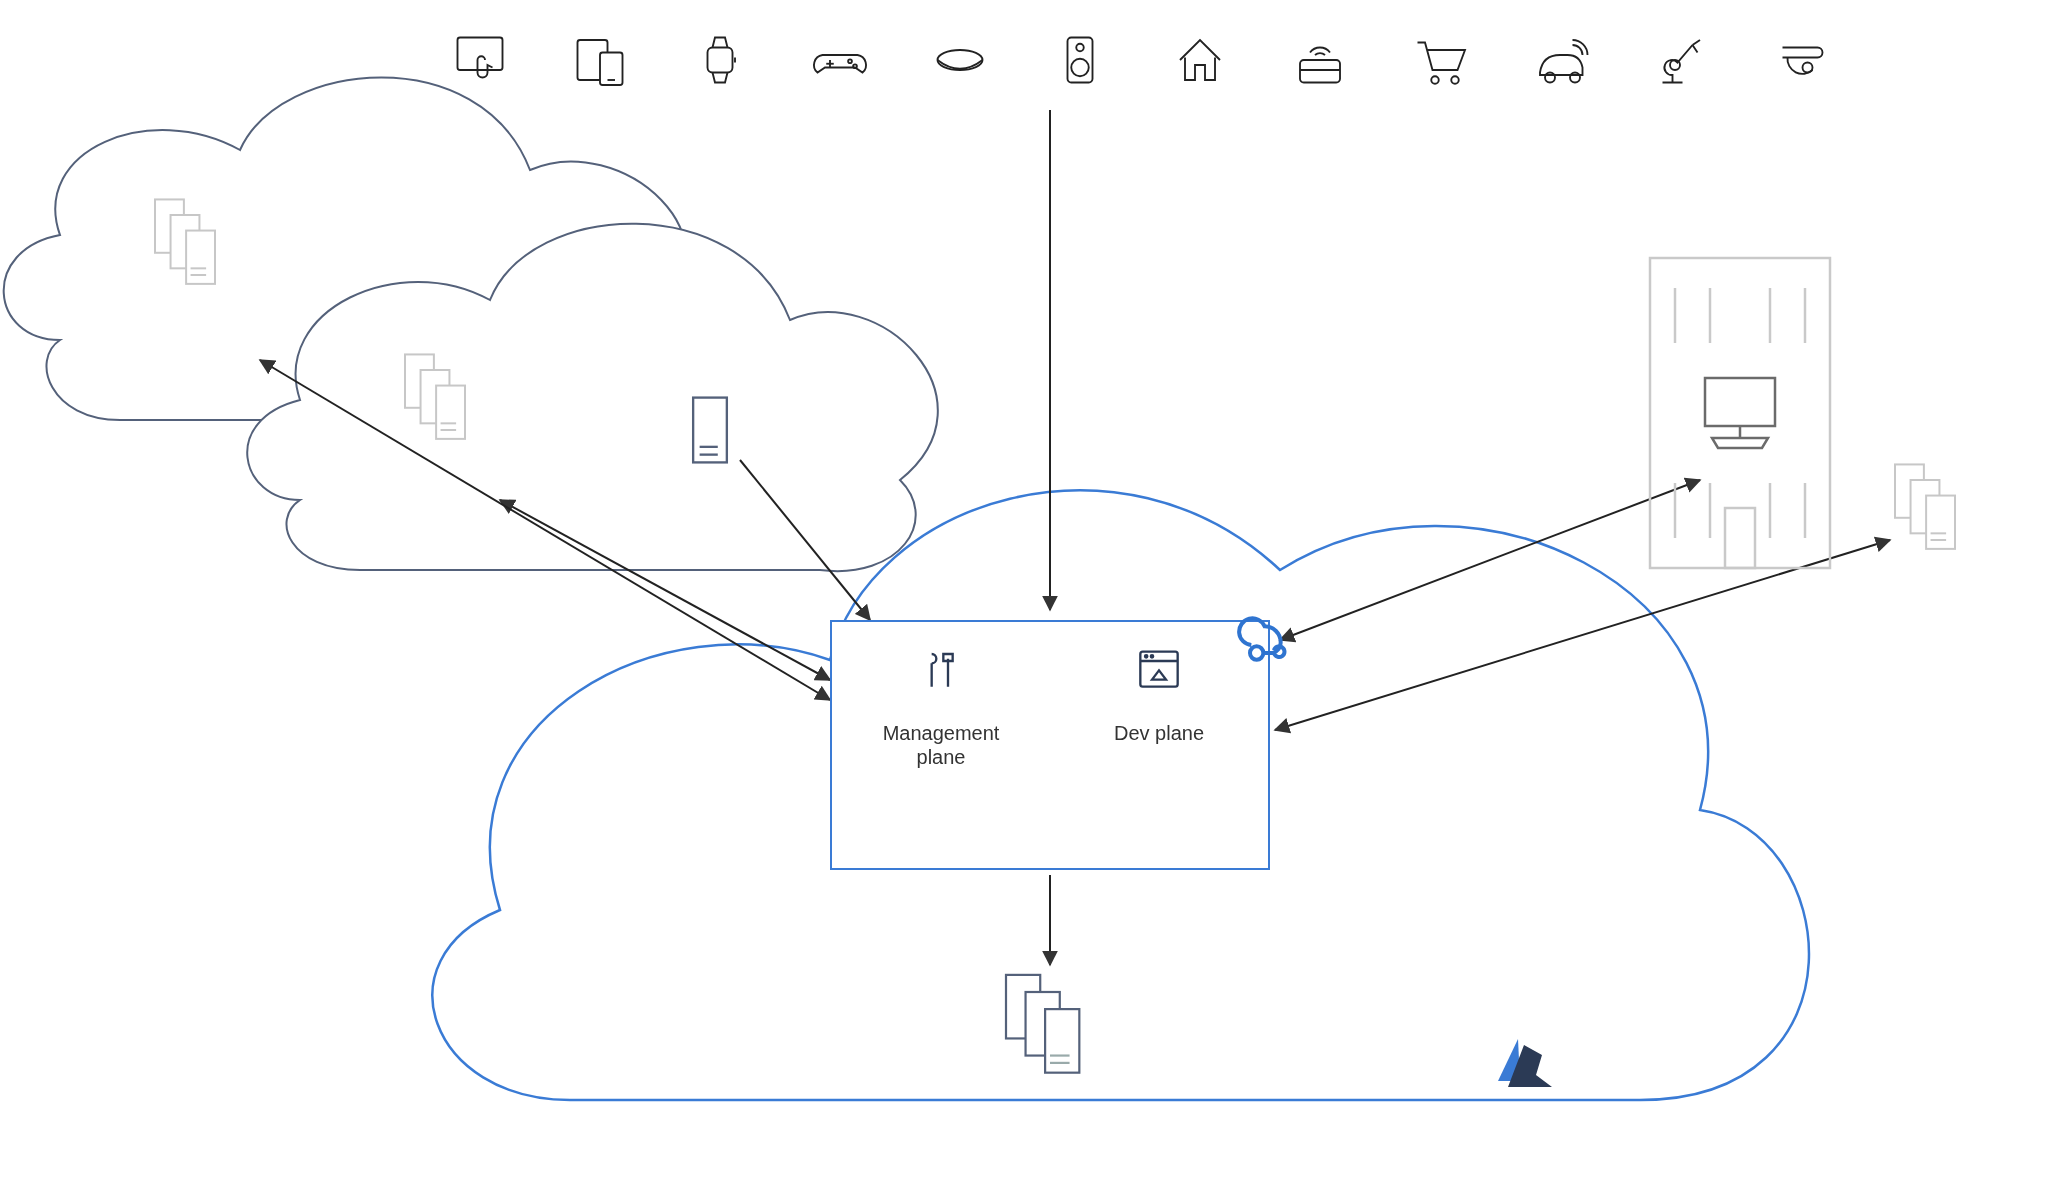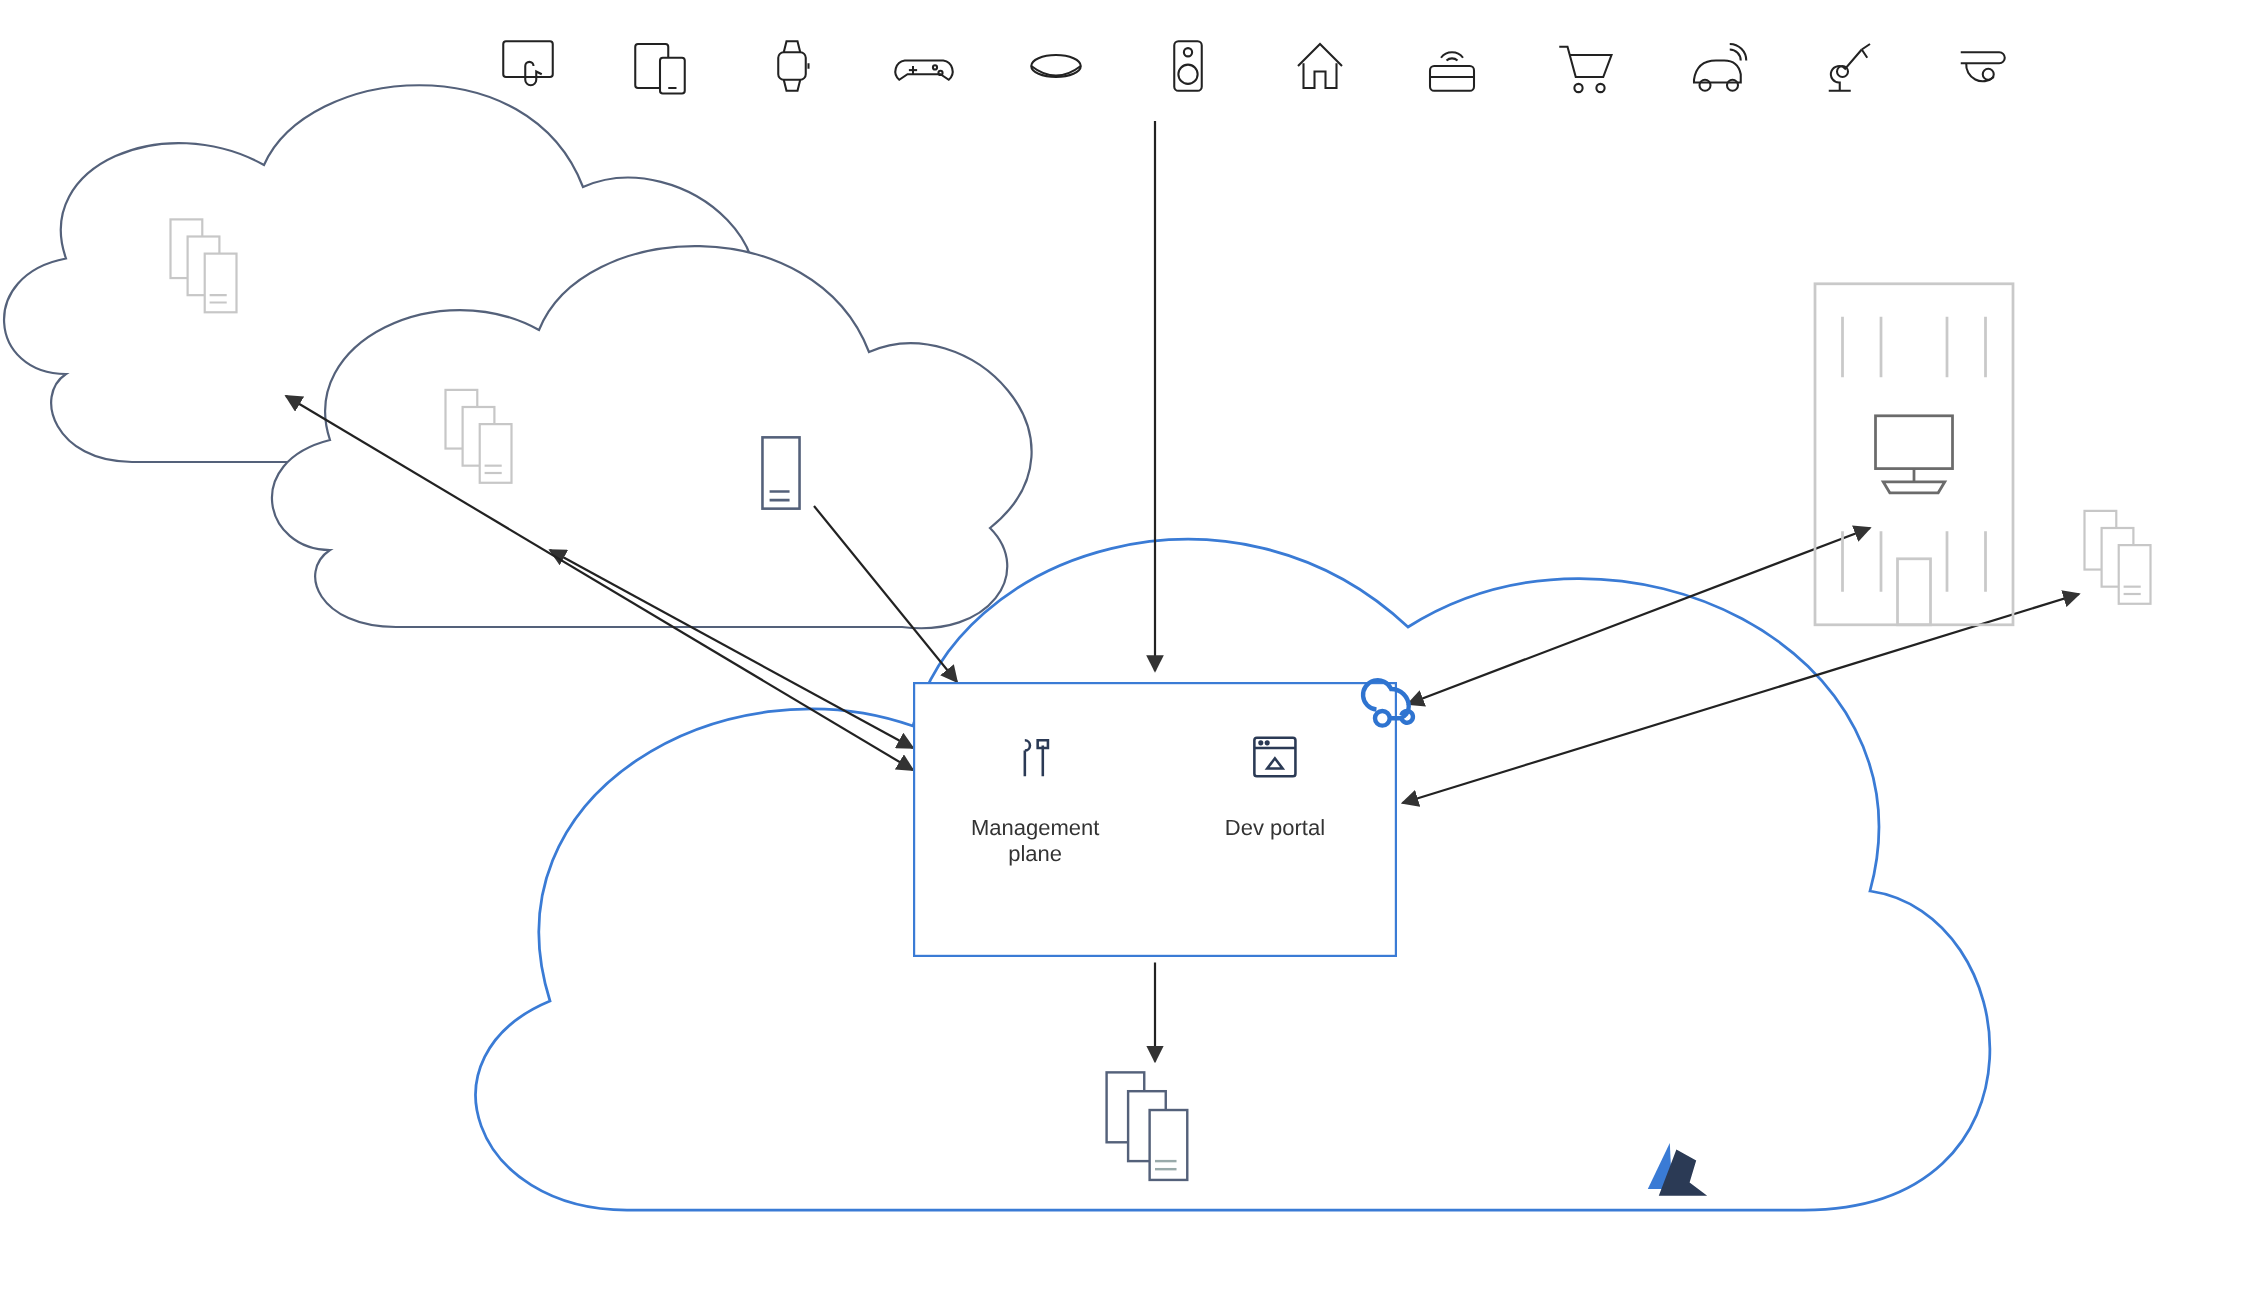--- a/index.html
+++ b/index.html
@@ -39,21 +39,21 @@
     position: absolute;
     left: 830px;
     top: 620px;
     width: 440px;
     height: 250px;
     border: 2px solid #3a7bd5;
     background: #fff;
     display: flex;
     align-items: flex-start;
     justify-content: space-around;
-    padding-top: 37px;
+    padding-top: 18px;
     box-sizing: border-box;
   }
   .apim-col {
     text-align: center;
     width: 120px;
   }
   .apim-col svg {
     width: 56px;
     height: 56px;
     margin-bottom: 20px;
@@ -236,21 +236,21 @@
       <div class="label">Management plane</div>
     </div>
     <div class="apim-col">
       <svg viewBox="0 0 48 48" fill="none" stroke="#2b3a55" stroke-width="2">
         <rect x="8" y="10" width="32" height="30" rx="2"></rect>
         <line x1="8" y1="18" x2="40" y2="18"></line>
         <circle cx="13" cy="14" r="1" fill="#2b3a55"></circle>
           <circle cx="18" cy="14" r="1" fill="#2b3a55"></circle>
         <path d="M18 34 l6 -8 l6 8 z"></path>
       </svg>
-      <div class="label">Dev portal</div>
+      <div class="label">Dev plane</div>
     </div>
   </div>
 
   <div class="api-badge">
     <svg width="64" height="64" viewBox="0 0 48 48" fill="none" stroke="#2f74d0" stroke-width="3">
       <path d="M16 30 a10 10 0 1 1 10 -14 a12 12 0 0 1 12 12 a8 8 0 0 1 -6 8"></path>
       <circle cx="20" cy="36" r="5"></circle>
       <path d="M25 36 h8 a4 4 0 1 0 0 -2"></path>
     </svg>
   </div>

